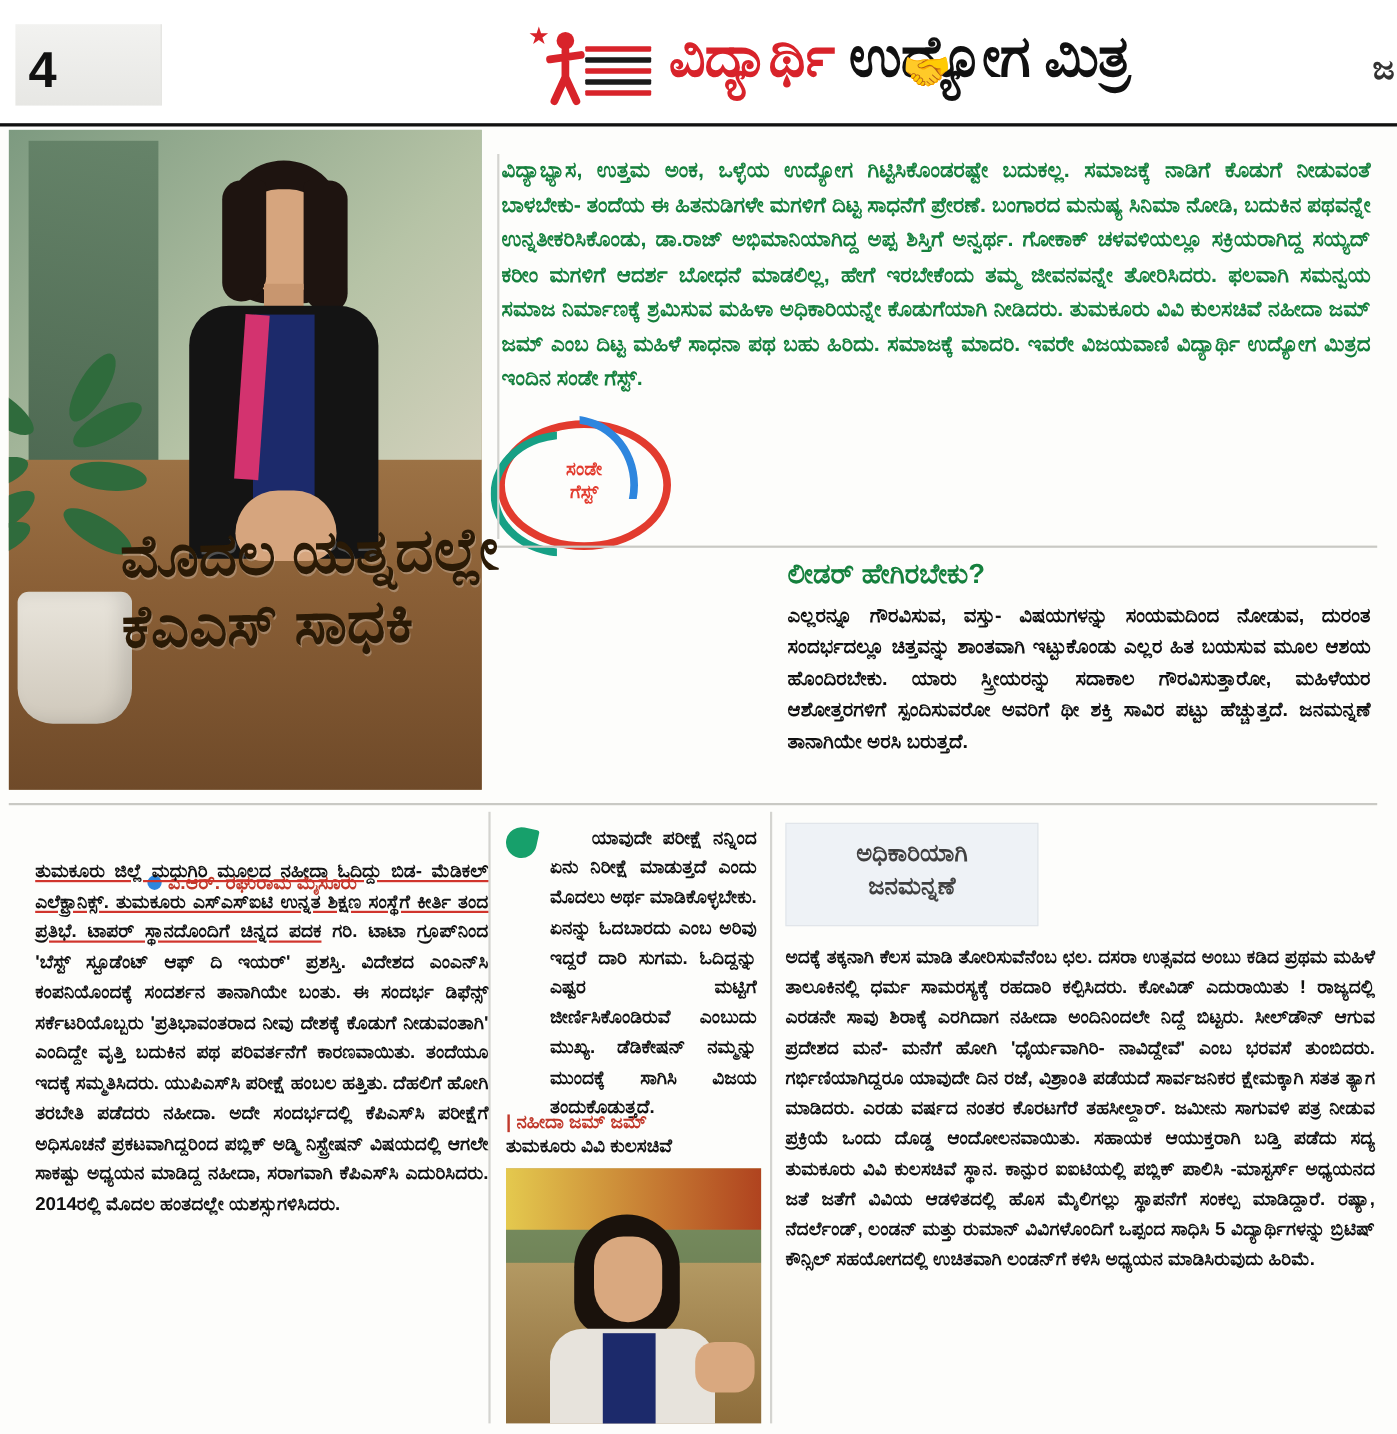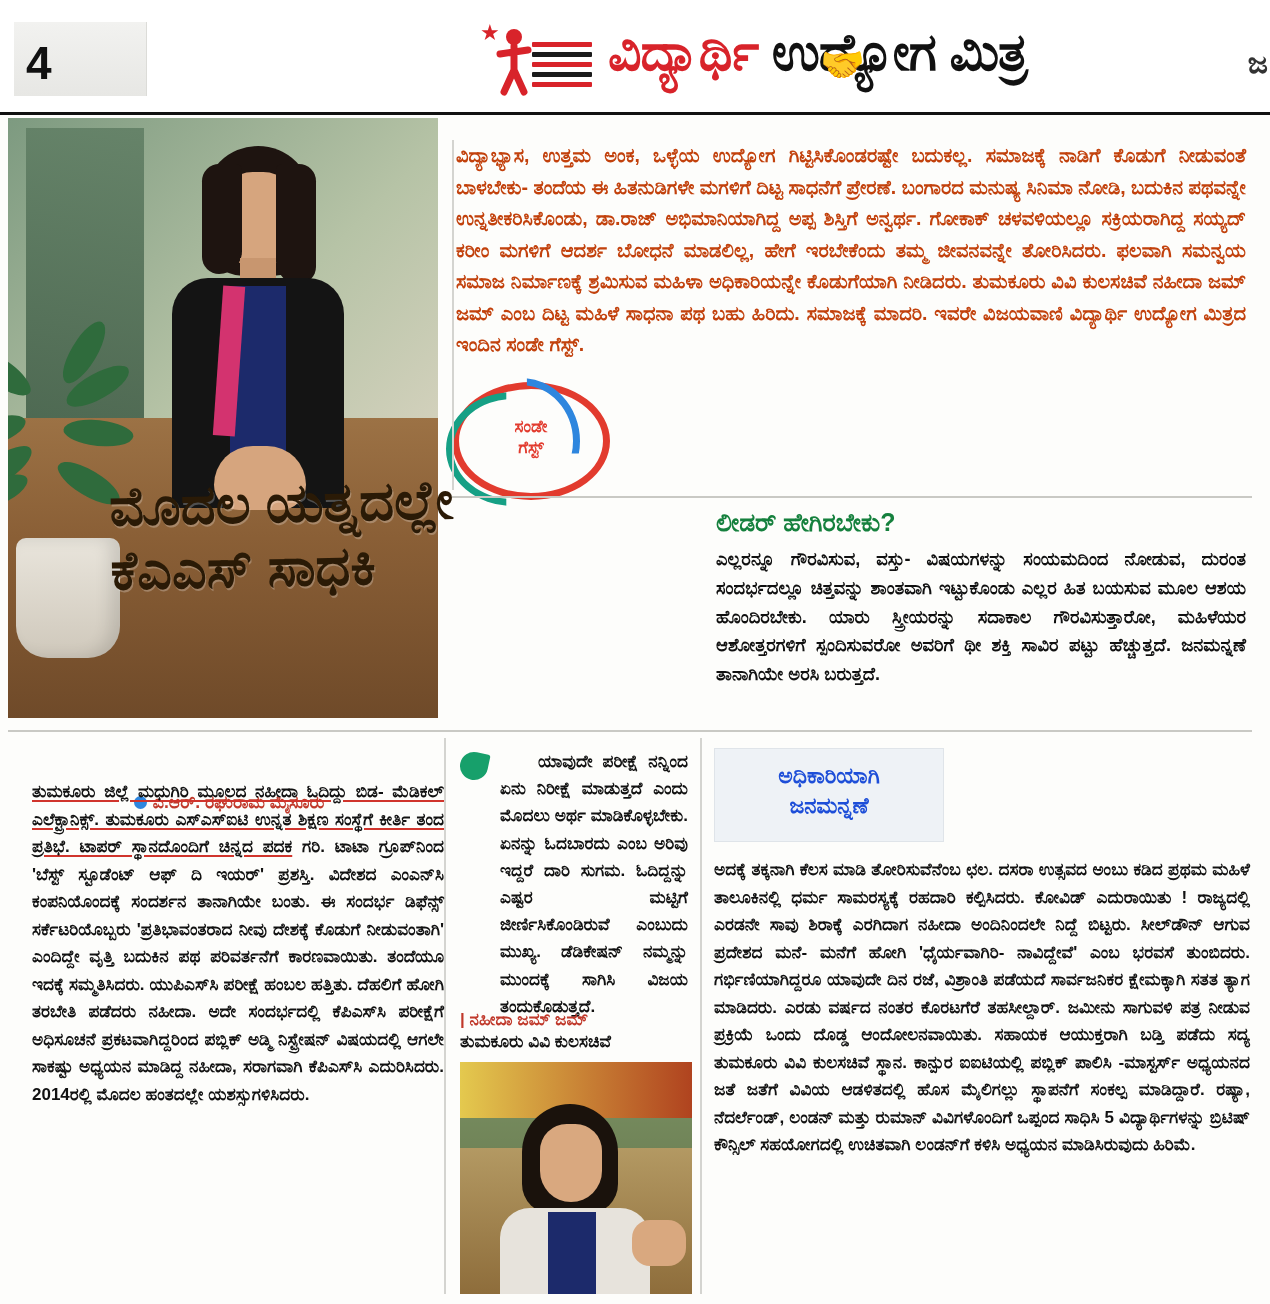--- a/index.html
+++ b/index.html
@@ -224,21 +224,21 @@
     line-height: 1.25;
   }
 
   
   .lead-text {
     position: absolute;
     left: 456px; top: 140px;
     width: 790px;
     font-size: 19.5px;
     line-height: 1.62;
-    color: #c2410c;
+    color: #15803d;
     font-weight: bold;
     text-align: justify;
   }
   .leader-head {
     position: absolute;
     left: 716px; top: 508px;
     font-size: 25px;
     font-weight: bold;
     color: #15803d;
   }
@@ -353,21 +353,21 @@
     width: 228px; height: 92px;
     background: #eef2f6;
     border: 1px solid #dfe4e9;
   }
   .officer-box-text {
     position: absolute;
     left: 0; right: 0; top: 12px;
     text-align: center;
     font-size: 22px;
     font-weight: bold;
-    color: #1d4ed8;
+    color: #404040;
     line-height: 1.35;
   }
   .col3-top {
     position: absolute;
     left: 958px; top: 744px;
     width: 292px;
     font-size: 17px;
     line-height: 1.62;
     font-weight: bold;
     color: #111;

